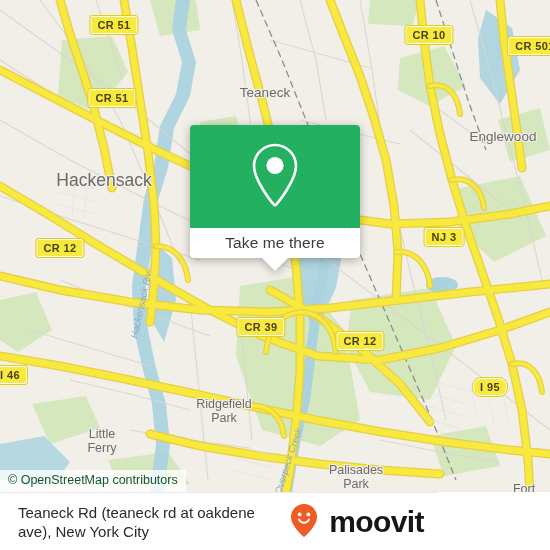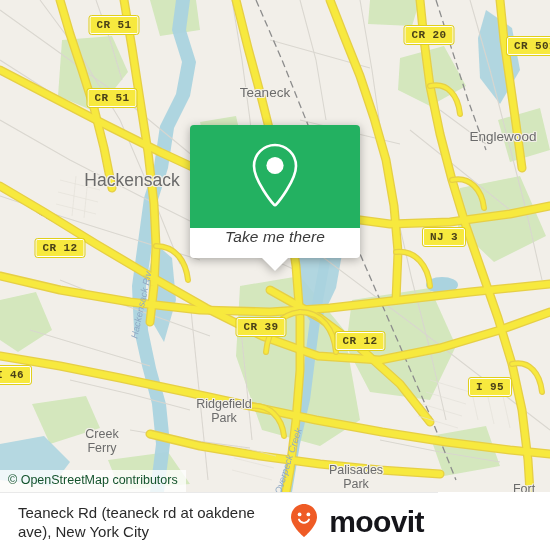--- a/index.html
+++ b/index.html
@@ -25,42 +25,41 @@
     text-align:center;
     transform:translate(-50%,-50%);
     text-shadow:
       1px 0 0 rgba(242,239,233,.95),-1px 0 0 rgba(242,239,233,.95),
       0 1px 0 rgba(242,239,233,.95),0 -1px 0 rgba(242,239,233,.95),
       1px 1px 0 rgba(242,239,233,.9),-1px -1px 0 rgba(242,239,233,.9),
       1px -1px 0 rgba(242,239,233,.9),-1px 1px 0 rgba(242,239,233,.9);
     pointer-events:none;
   }
   .mlabel.city{font-size:13.5px;}
-  .mlabel.bigcity{font-size:17.5px;margin-left:28px;}
+  .mlabel.bigcity{font-size:17.5px;}
   .mlabel.park{font-size:12.5px;line-height:14px;text-align:center;}
   .mlabel.water{
     color:#8fa8c4;font-size:9.5px;font-style:italic;
     text-shadow:none;
   }
 
   
   .shield{
     position:absolute;
     transform:translate(-50%,-50%);
     background:#f7e93e;
     border:1.6px solid #ffffff;
     outline:1.4px solid #e0cf1a;
     border-radius:2px;
     color:#4a4118;
     font-size:11px;font-weight:bold;
     padding:1.5px 6px 2.5px 6px;
     letter-spacing:.4px;
     white-space:nowrap;
     box-shadow:0 0 0 .5px rgba(0,0,0,.04);
-    font-family:Liberation Mono, monospace;
   }
 
   
   .attrib{
     position:absolute;left:0;top:470px;
     background:rgba(255,255,255,.78);
     color:#14532d;
     font-size:12.5px;
     padding:3px 8px 4px 8px;
     line-height:15px;
@@ -74,23 +73,22 @@
   .popup-head{
     height:103px;
     background:#23b161;
     border-radius:4px 4px 0 0;
     display:flex;align-items:center;justify-content:center;
   }
   .popup-foot{
     height:30px;
     background:#ffffff;
     border-radius:0 0 4px 4px;
-    display:flex;justify-content:center;
+    display:flex;align-items:center;justify-content:center;
     position:relative;
-    font-style:italic;
   }
   .popup-foot-label{
     font-size:15.5px;color:#3b3b3b;letter-spacing:.1px;
   }
   .popup-tail{
     position:absolute;left:50%;top:100%;
     transform:translateX(-50%);
     width:0;height:0;
     border-left:13px solid transparent;
     border-right:13px solid transparent;
@@ -280,40 +278,40 @@
         </g>
 
       </g>
     </svg>
 
     <div class="mlabel city" style="left:265px;top:92px;">Teaneck</div>
     <div class="mlabel bigcity" style="left:104px;top:180px;">Hackensack</div>
     <div class="mlabel city" style="left:503px;top:136px;">Englewood</div>
     <div class="mlabel park" style="left:224px;top:411px;">Ridgefield
 Park</div>
-    <div class="mlabel park" style="left:102px;top:441px;">Creek
+    <div class="mlabel park" style="left:102px;top:441px;">Little
 Ferry</div>
     <div class="mlabel park" style="left:356px;top:477px;">Palisades
 Park</div>
     <div class="mlabel park" style="left:524px;top:458px;margin-top:38px;">Fort
 Lee</div>
 
     <div class="mlabel water" style="left:141px;top:305px;transform:translate(-50%,-50%) rotate(-78deg);">Hackensack Riv</div>
     <div class="mlabel water" style="left:288px;top:461px;transform:translate(-50%,-50%) rotate(-72deg);">Overpeck Creek</div>
 
     <div class="shield" style="left:114px;top:25px;">CR 51</div>
-    <div class="shield" style="left:429px;top:35px;">CR 20</div>
+    <div class="shield" style="left:429px;top:35px;">CR 10</div>
     <div class="shield" style="left:535px;top:46px;">CR 501</div>
     <div class="shield" style="left:112px;top:98px;">CR 51</div>
     <div class="shield" style="left:444px;top:237px;">NJ 3</div>
     <div class="shield" style="left:60px;top:248px;">CR 12</div>
     <div class="shield" style="left:261px;top:327px;">CR 39</div>
     <div class="shield" style="left:360px;top:341px;">CR 12</div>
     <div class="shield" style="left:10px;top:375px;">I 46</div>
-    <div class="shield" style="left:490px;top:387px;">I 95</div>
+    <div class="shield" style="left:490px;top:387px;border-radius:8px;">I 95</div>
 
     <div class="attrib">© OpenStreetMap contributors</div>
   </div>
 
   <div class="popup">
     <div class="popup-head">
       <span>
         <svg width="58" height="70" viewBox="0 0 58 70" fill="none">
           <path d="M29 5C17.4 5 8 14.4 8 26c0 14.6 18 36.5 20 38.7.5.6 1.5.6 2 0
                    2-2.2 20-24.1 20-38.7C50 14.4 40.6 5 29 5Z" stroke="#ffffff" stroke-width="2.6" fill="none"></path>

